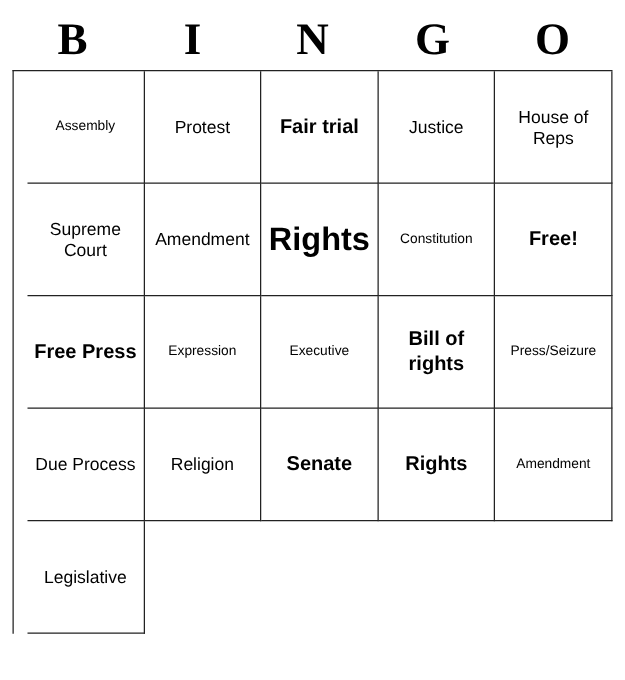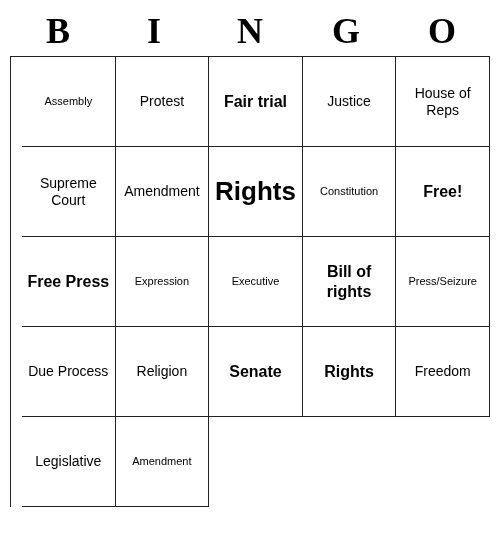--- a/index.html
+++ b/index.html
@@ -145,22 +145,19 @@
       <div class="bingo-cell">
         <span class="cell-text size-medium">Religion</span>
       </div>
       <div class="bingo-cell">
         <span class="cell-text size-large">Senate</span>
       </div>
       <div class="bingo-cell">
         <span class="cell-text size-large">Rights</span>
       </div>
       <div class="bingo-cell">
-        <span class="cell-text size-medium">Freedom</span>
+        <span class="cell-text size-small">Amendment</span>
       </div>
       <div class="bingo-cell">
         <span class="cell-text size-medium">Legislative</span>
-      </div>
-      <div class="bingo-cell">
-        <span class="cell-text size-small">Amendment</span>
       </div>
     </div>
 </div>
 
 </body></html>

